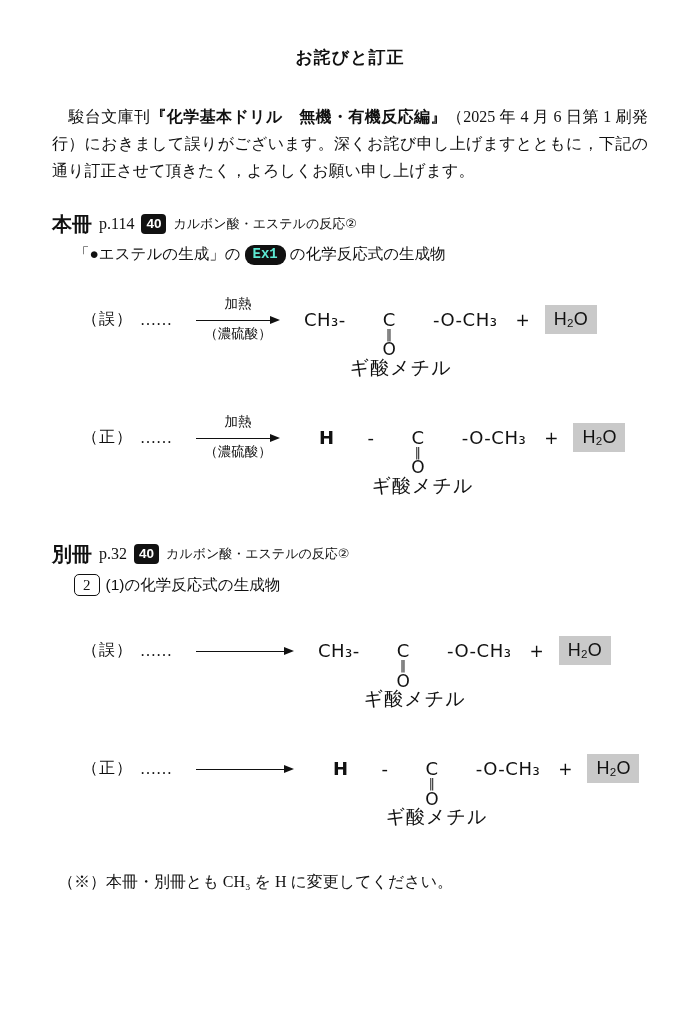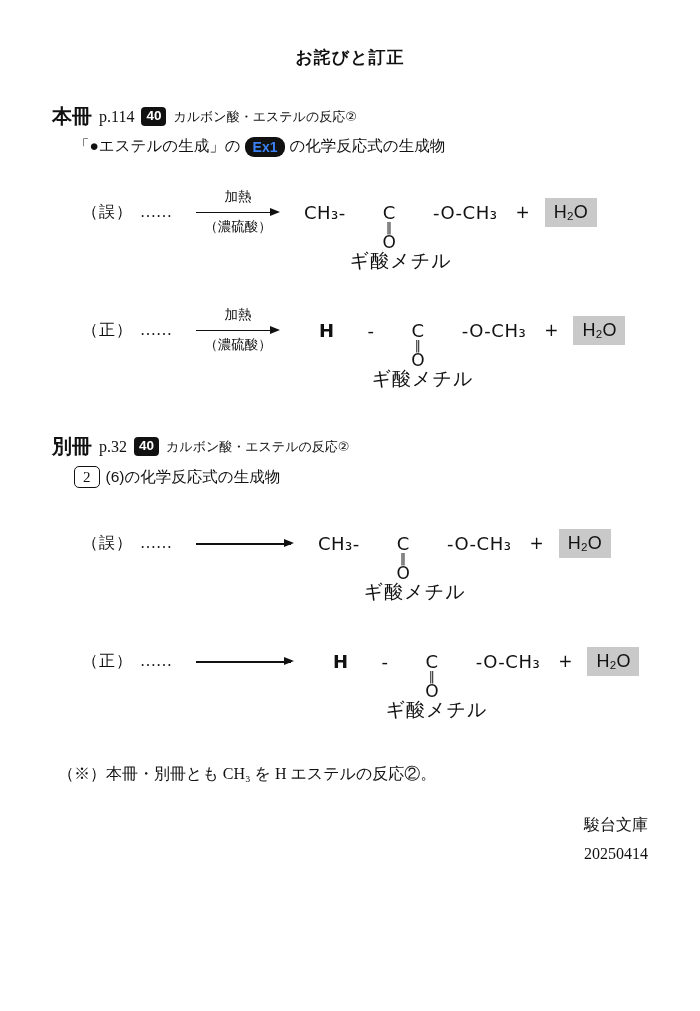--- a/index.html
+++ b/index.html
@@ -17,23 +17,23 @@
   .book-name { font-weight:700; font-family:"Liberation Sans","DejaVu Sans",sans-serif; font-size:20px; }
   .page-ref { font-family:"Liberation Serif",serif; }
   .num-badge {
     background:#111111; color:#ffffff; font-family:"Liberation Sans","DejaVu Sans",sans-serif;
     font-weight:700; font-size:13.5px; padding:1.5px 5px; border-radius:4px; line-height:1.2;
   }
   .section-title { font-family:"Liberation Sans","DejaVu Sans",sans-serif; font-size:13px; }
 
   .subline { margin:6px 0 0 22px; display:flex; align-items:flex-end; font-family:"Liberation Sans","DejaVu Sans",sans-serif; font-size:15.5px; }
   .ex-badge {
-    background:#111111; color:#3b82f6; font-weight:700; border-radius:9px;
+    background:#111111; color:#5eead4; font-weight:700; border-radius:9px;
     padding:1.5px 8px; font-size:14px; margin:0 4px; line-height:1.2;
-    font-family:Liberation Sans, sans-serif;
+    font-family:Liberation Mono, monospace;
   }
   .num-box {
     border:1.6px solid #111111; border-radius:5px; padding:0 8px; margin-right:6px;
     font-family:"Liberation Serif",serif; font-size:15px; line-height:1.35;
   }
 
   .eq-row { display:flex; align-items:center; margin-left:30px; margin-top:40px; margin-bottom:88px; height:30px; }
   .eq-label { width:52px; margin-right:6px; letter-spacing:1px; white-space:nowrap; }
   .eq-dots { margin-right:24px; }
   .eq-arrow {
@@ -75,20 +75,21 @@
   .note { margin-top:30px; margin-left:6px; font-size:16px; }
   .footer { margin-top:26px; text-align:right; line-height:1.8; font-size:16px; }
 </style>
 </head>
 <body>
 
 <div class="page">
 
   <h1 class="title">お詫びと訂正</h1>
 
+  <p class="intro"><span>　駿台文庫刊</span><span class="book-title">『化学基本ドリル　無機・有機反応編』</span><span>（2025 年 4 月 6 日第 1 刷発行）におきまして誤りがございます。深くお詫び申し上げますとともに，下記の通り訂正させて頂きたく，よろしくお願い申し上げます。</span></p>
 
   <div class="section">
     <div class="section-heading">
       <span class="book-name">本冊</span>
       <span class="page-ref">p.114</span>
       <span class="num-badge">40</span>
       <span class="section-title">カルボン酸・エステルの反応②</span>
     </div>
     <div class="subline">
       <span>「●エステルの生成」の</span>
@@ -142,21 +143,21 @@
 
   <div class="section">
     <div class="section-heading">
       <span class="book-name">別冊</span>
       <span class="page-ref">p.32</span>
       <span class="num-badge">40</span>
       <span class="section-title">カルボン酸・エステルの反応②</span>
     </div>
     <div class="subline">
       <span class="num-box">2</span>
-      <span>(6)の化学反応式の生成物</span>
+      <span>(1)の化学反応式の生成物</span>
     </div>
 
     <div class="eq-row plain">
       <span class="eq-label">（誤）</span>
       <span class="eq-dots">……</span>
       <span class="eq-arrow">
           <span class="arrow-shaft"></span>
         </span>
       <span class="formula">
           <span class="f-seg">CH₃-</span>
@@ -185,20 +186,20 @@
               <span class="f-oxygen">O</span>
             </span></span>
           <span class="f-seg">-O-CH₃</span>
           <span class="f-caption">ギ酸メチル</span>
         </span>
       <span class="eq-plus">+</span>
       <span class="eq-product">H₂O</span>
     </div>
   </div>
 
-  <p class="note">（※）本冊・別冊とも CH₃ を H エステルの反応②。</p>
+  <p class="note">（※）本冊・別冊とも CH₃ を H に変更してください。</p>
 
   <div class="footer">
     <div>駿台文庫</div>
     <div>20250414</div>
   </div>
 
 </div>
 
 </body></html>

